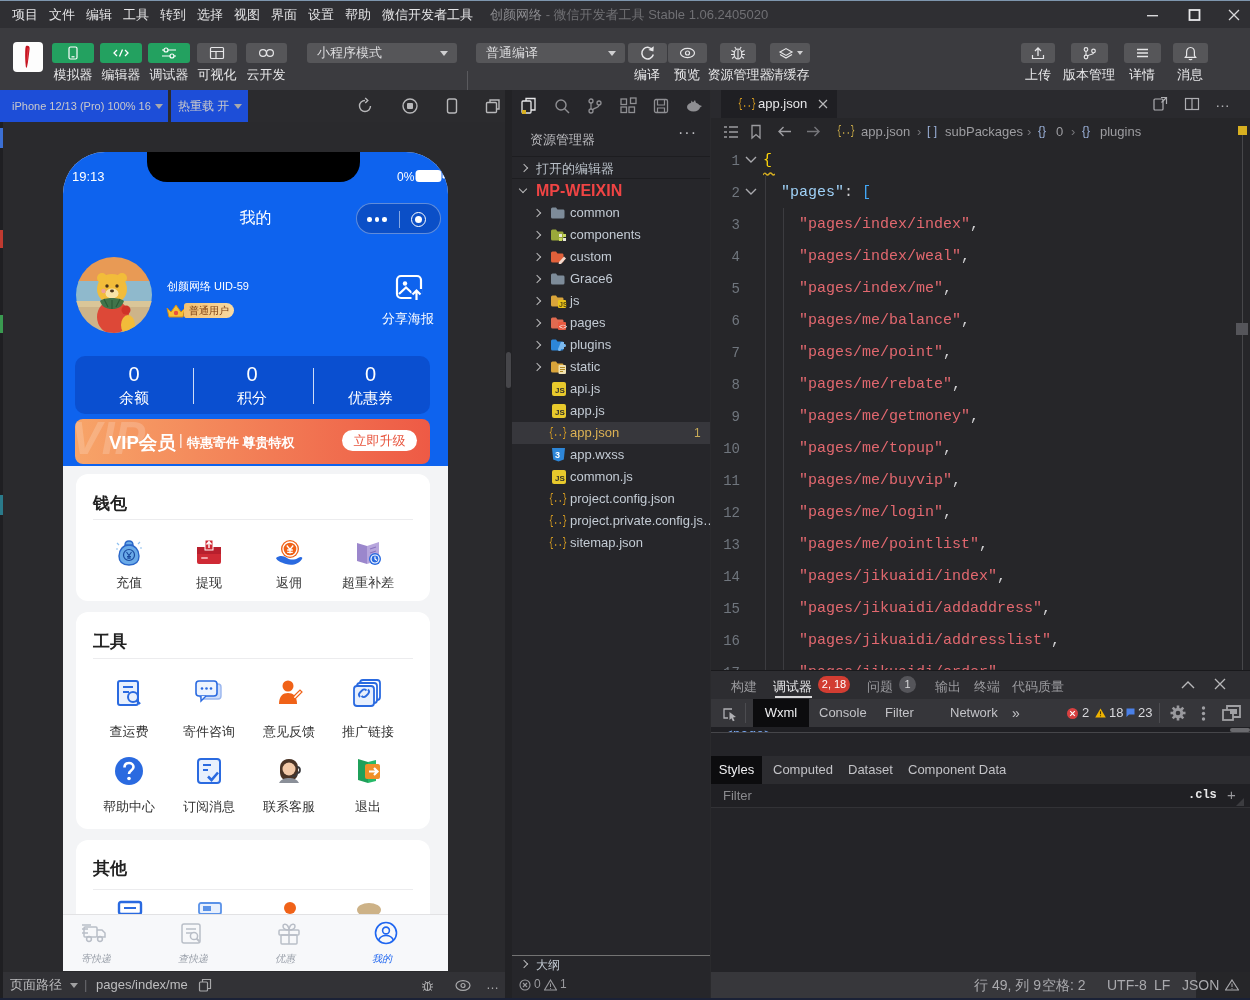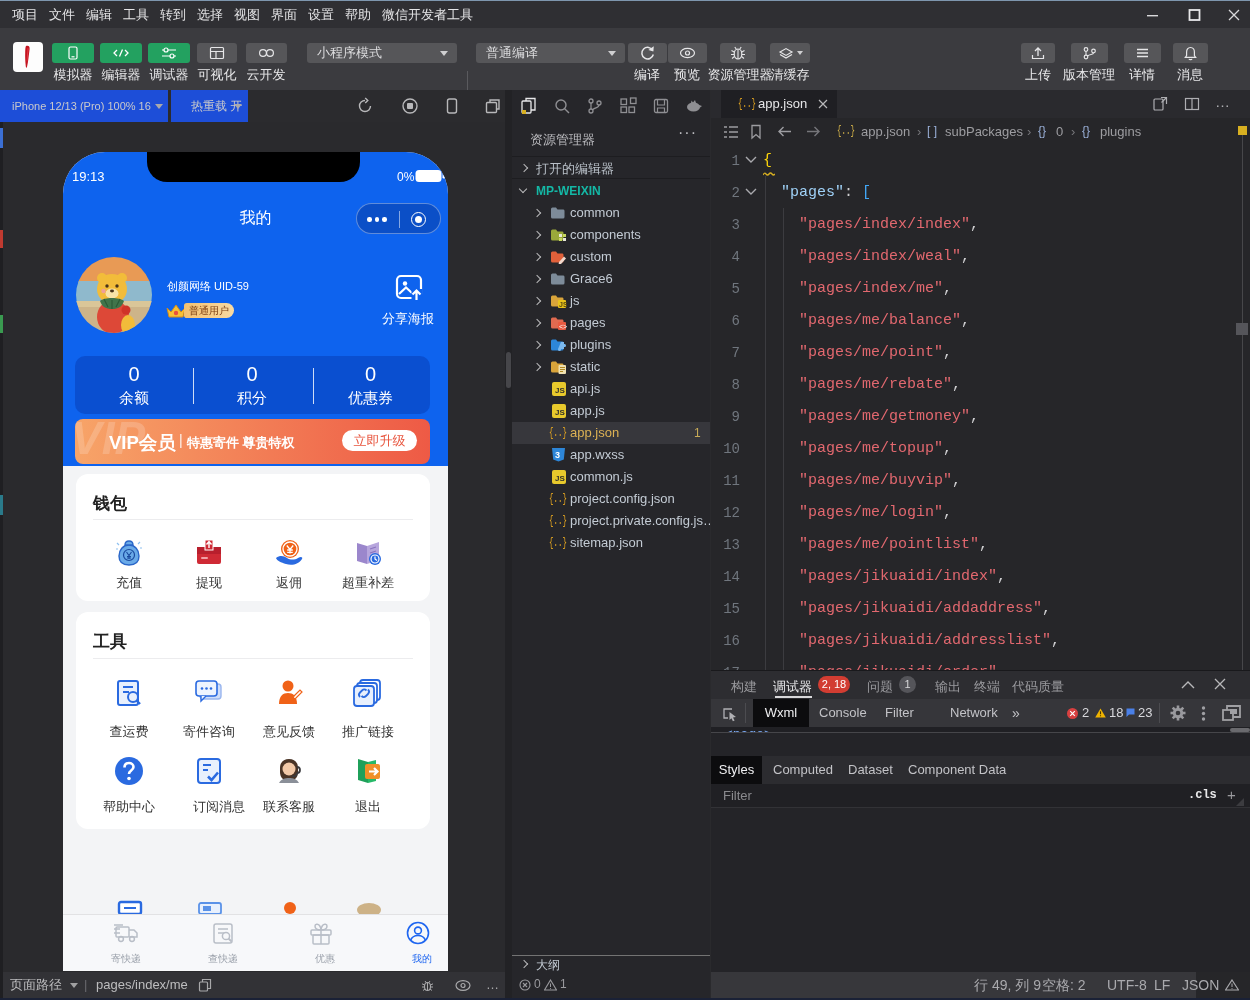--- a/index.html
+++ b/index.html
@@ -29,21 +29,21 @@
 #sim { position:absolute; left:0; top:90px; width:505px; height:908px; background:#2a2a2d; overflow:hidden; }
 #sim .devbar { position:absolute; left:0; top:0; width:505px; height:32px; background:#2b2b2e; }
 #sim .devseg { position:absolute; top:0; height:32px; background:#1d4ed8; color:#c9c9cb; font-size:12px; line-height:32px; white-space:nowrap; overflow:hidden; }
 #phone { position:absolute; left:63px; top:62px; width:385px; height:819px; background:#f3f4f6; border-radius:42px 42px 0 0; overflow:hidden; }
 #phead { position:absolute; left:0; top:0; width:385px; height:314px; background:#0e63ee; }
 .pcard { position:absolute; left:13px; width:354px; background:#fff; border-radius:12px; }
 .ptitle { position:absolute; left:17px; font-size:17px; font-weight:bold; color:#222; }
 .pdiv { position:absolute; left:17px; right:17px; height:1px; background:#ececee; }
 .plabel { position:absolute; transform:translateX(-50%); font-size:13px; color:#333; white-space:nowrap; }
 #ptabbar { position:absolute; left:0; top:762px; width:385px; height:57px; background:#f7f8fa; border-top:1px solid #e2e2e4; }
-.tab-item { position:absolute; top:6px; width:60px; text-align:right; }
+.tab-item { position:absolute; top:6px; width:60px; text-align:left;font-style:italic; }
 .tab-label { font-size:10px; color:#9aa0aa; margin-top:1px; }
 
 
 #divider { position:absolute; left:505px; top:90px; width:7px; height:908px; background:#222225; }
 #explorer { position:absolute; left:512px; top:90px; width:198px; height:908px; background:#26262a; overflow:hidden; }
 .xicon { position:absolute; top:7px; width:18px; height:18px; }
 .xrow { position:absolute; left:0; width:198px; height:22px; line-height:22px; color:#c3cbd4; font-size:13px; }
 .xrow .nm { position:absolute; left:58px; white-space:nowrap; }
 .chev { position:absolute; left:20px; top:6px; width:6px; height:6px; border-right:1px solid #b9b9bb; border-bottom:1px solid #b9b9bb; }
 .chev.closed { transform:rotate(-45deg); }
@@ -68,20 +68,21 @@
 
 #simstatus { position:absolute; left:0; top:972px; width:505px; height:26px; background:#323236; color:#bdbdbf; font-size:13px; line-height:26px; }
 #bottomline { position:absolute; left:0; top:998px; width:1250px; height:2px; background:#1a2136; }
 </style>
 </head>
 <body>
 <div id="app">
 
   <div id="titlebar">
     <div class="menus"><span>项目</span><span>文件</span><span>编辑</span><span>工具</span><span>转到</span><span>选择</span><span>视图</span><span>界面</span><span>设置</span><span>帮助</span><span>微信开发者工具</span></div>
+    <div class="title">创颜网络 <span style="color:#707074">- 微信开发者工具 Stable 1.06.2405020</span></div>
     <div class="winbtn" style="left:1146px"><svg width="14" height="28">
           <rect x="1" y="14" width="11" height="1.4" fill="#d9d9db"></rect>
         </svg></div>
     <div class="winbtn" style="left:1188px"><svg width="14" height="28">
           <rect x="1.5" y="9" width="10" height="10" fill="none" stroke="#e8e8ea" stroke-width="1.8"></rect>
         </svg></div>
     <div class="winbtn" style="left:1227px"><svg width="14" height="28">
           <path d="M2 9 L12 19 M12 9 L2 19" stroke="#d9d9db" stroke-width="1.3"></path>
         </svg></div>
   </div>
@@ -163,21 +164,21 @@
     <div class="tbtn gray" style="left:1173px;width:35px"><svg width="35" height="20">
           <path d="M17.5 4.5 C14.8 4.5 13.6 6.5 13.6 9 L13.6 12.5 L12.3 14.3 L22.7 14.3 L21.4 12.5 L21.4 9 C21.4 6.5 20.2 4.5 17.5 4.5 Z" fill="none" stroke="#e6e6e8" stroke-width="1.2"></path>
           <path d="M16 15.8 C16.3 16.8 18.7 16.8 19 15.8" stroke="#e6e6e8" stroke-width="1.2" fill="none"></path>
         </svg></div>
     <div class="tlabel" style="left:1190px">消息</div>
   </div>
 
   <div id="sim">
     <div class="devbar">
       <div class="devseg" style="left:0;width:168px"><span style="margin-left:12px;font-size:11px">iPhone 12/13 (Pro) 100% 16</span><span class="caret" style="position:absolute;left:155px;top:14px;border-top-color:#a9a9ab"></span></div>
-      <div class="devseg" style="left:171px;width:77px"><span style="margin-left:20px">热重载 开</span><span class="caret" style="position:absolute;left:63px;top:14px;border-top-color:#a9a9ab"></span></div>
+      <div class="devseg" style="left:171px;width:77px"><span style="margin-left:7px">热重载 开</span><span class="caret" style="position:absolute;left:63px;top:14px;border-top-color:#a9a9ab"></span></div>
       <svg class="abs" style="left:356px;top:7px" width="18" height="18">
           <path d="M14.5 9 A 5.5 5.5 0 1 1 9 3.5" fill="none" stroke="#b8b8ba" stroke-width="1.4"></path>
           <path d="M9.2 1 L11.8 3.5 L9.2 6" fill="none" stroke="#b8b8ba" stroke-width="1.4"></path>
         </svg>
       <svg class="abs" style="left:401px;top:7px" width="18" height="18">
           <circle cx="9" cy="9" r="7" fill="none" stroke="#b8b8ba" stroke-width="1.4"></circle>
           <rect x="6" y="6" width="6" height="6" rx="1" fill="#b8b8ba"></rect>
         </svg>
       <svg class="abs" style="left:443px;top:7px" width="18" height="18">
           <rect x="4.5" y="2" width="9" height="14" rx="2" fill="none" stroke="#b8b8ba" stroke-width="1.4"></rect>
@@ -349,37 +350,41 @@
           <circle cx="17" cy="17" r="14" fill="#2a6ae0"></circle>
           <path d="M12.5 13.5 C12.5 10.5 14.5 9 17 9 C19.5 9 21.5 10.7 21.5 13 C21.5 15 20 16 18.7 17 C17.6 17.8 17 18.6 17 20" fill="none" stroke="#fff" stroke-width="2.6"></path>
           <circle cx="17" cy="24.5" r="1.8" fill="#fff"></circle>
         </svg>
       <div class="plabel" style="left:66px;top:646px">帮助中心</div>
       <svg class="abs" style="left:129px;top:602px" width="34" height="34" viewBox="0 0 34 34">
           <rect x="6" y="5" width="22" height="24" rx="3" fill="#e8f0fd" stroke="#2a6ae0" stroke-width="2"></rect>
           <path d="M11 11 H19 M11 16 H16" stroke="#2a6ae0" stroke-width="2"></path>
           <path d="M16 22.5 L19.5 26 L26 18.5" fill="none" stroke="#2a6ae0" stroke-width="2.6"></path>
         </svg>
-      <div class="plabel" style="left:156px;top:646px">订阅消息</div>
+      <div class="plabel" style="left:146px;top:646px">订阅消息</div>
       <svg class="abs" style="left:209px;top:602px" width="34" height="34" viewBox="0 0 34 34">
           <path d="M8 14 C8 8 12 5 17 5 C22 5 26 8 26 14 L26 18 C26 24 22 27 17 27 C12 27 8 24 8 18 Z" fill="#4a3426"></path>
           <circle cx="17" cy="15" r="6.5" fill="#f2c9a8"></circle>
           <path d="M7 29 C9 25 13 24 17 24 C21 24 25 25 27 29 Z" fill="#8a8f98"></path>
           <path d="M25 13 C27 13 28 14.5 28 16 C28 17.5 27 19 25 19" fill="none" stroke="#3a3a3e" stroke-width="1.8"></path>
           <path d="M25 19 C25 21 23 22.5 20 22.5" fill="none" stroke="#3a3a3e" stroke-width="1.6"></path>
         </svg>
       <div class="plabel" style="left:226px;top:646px">联系客服</div>
       <svg class="abs" style="left:288px;top:602px" width="34" height="34" viewBox="0 0 34 34">
           <path d="M7 5 L17 8 V29 L7 26 Z" fill="#1fa05a"></path>
           <path d="M17 8 L25 6 V27 L17 29" fill="#26b968"></path>
           <rect x="14" y="10" width="15" height="15" rx="2" fill="#f09028"></rect>
           <path d="M18 17.5 H26 M23 14 L26.5 17.5 L23 21" fill="none" stroke="#fff" stroke-width="2.2"></path>
         </svg>
       <div class="plabel" style="left:305px;top:646px">退出</div>
 
+      <div class="pcard" style="top:688px;height:130px">
+        <div class="ptitle" style="top:17px">其他</div>
+        <div class="pdiv" style="top:49px"></div>
+      </div>
 
       <svg class="abs" style="left:52px;top:748px" width="30" height="14" viewBox="0 0 30 14">
           <rect x="4" y="2" width="22" height="12" rx="2" fill="#fff" stroke="#2a6ae0" stroke-width="2.4"></rect>
           <path d="M9 8 H21" stroke="#2a6ae0" stroke-width="2"></path>
         </svg>
       <svg class="abs" style="left:133px;top:748px" width="28" height="14" viewBox="0 0 28 14">
           <rect x="3" y="3" width="22" height="11" rx="2" fill="#e8f0fd" stroke="#5a92e8" stroke-width="1.8"></rect>
           <rect x="7" y="6" width="8" height="5" fill="#5a92e8"></rect>
         </svg>
       <svg class="abs" style="left:216px;top:748px" width="22" height="14" viewBox="0 0 22 14">
@@ -493,21 +498,21 @@
 
     <div class="abs" style="left:18px;top:40px;color:#bbbbbf;font-size:13px;line-height:20px">资源管理器</div>
     <div class="abs" style="left:166px;top:34px;color:#bbbbbf;font-size:16px;letter-spacing:1px">···</div>
 
     <div class="xrow" style="top:66px;border-top:1px solid #1d1d20;border-bottom:1px solid #1d1d20;height:23px;line-height:23px">
         <div class="chev closed" style="left:9px;top:8px"></div>
         <span style="position:absolute;left:24px;color:#b9c0c8">打开的编辑器</span>
       </div>
     <div class="xrow" style="top:90px">
         <div class="chev open" style="left:8px;top:6px"></div>
-        <span style="position:absolute;left:24px;color:#14b8a6;font-weight:bold;font-size:12px">MP-WEIXIN</span>
+        <span style="position:absolute;left:24px;color:#ef4444;font-weight:bold;font-size:16px">MP-WEIXIN</span>
       </div>
 
     <div class="xrow" style="top:112px">
         <div class="chev closed" style="left:22px;top:8px"></div>
         <svg class="abs" style="left:38px;top:4px" width="15" height="14">
           <path d="M1 3 Q1 1.5 2.5 1.5 L6 1.5 L7.5 3.5 L13.5 3.5 Q14.5 3.5 14.5 5 L14.5 11 Q14.5 12.5 13 12.5 L2.5 12.5 Q1 12.5 1 11 Z" fill="#7d8b99"></path>
         </svg>
         <span class="nm">common</span>
       </div>
     <div class="xrow" style="top:134px">

